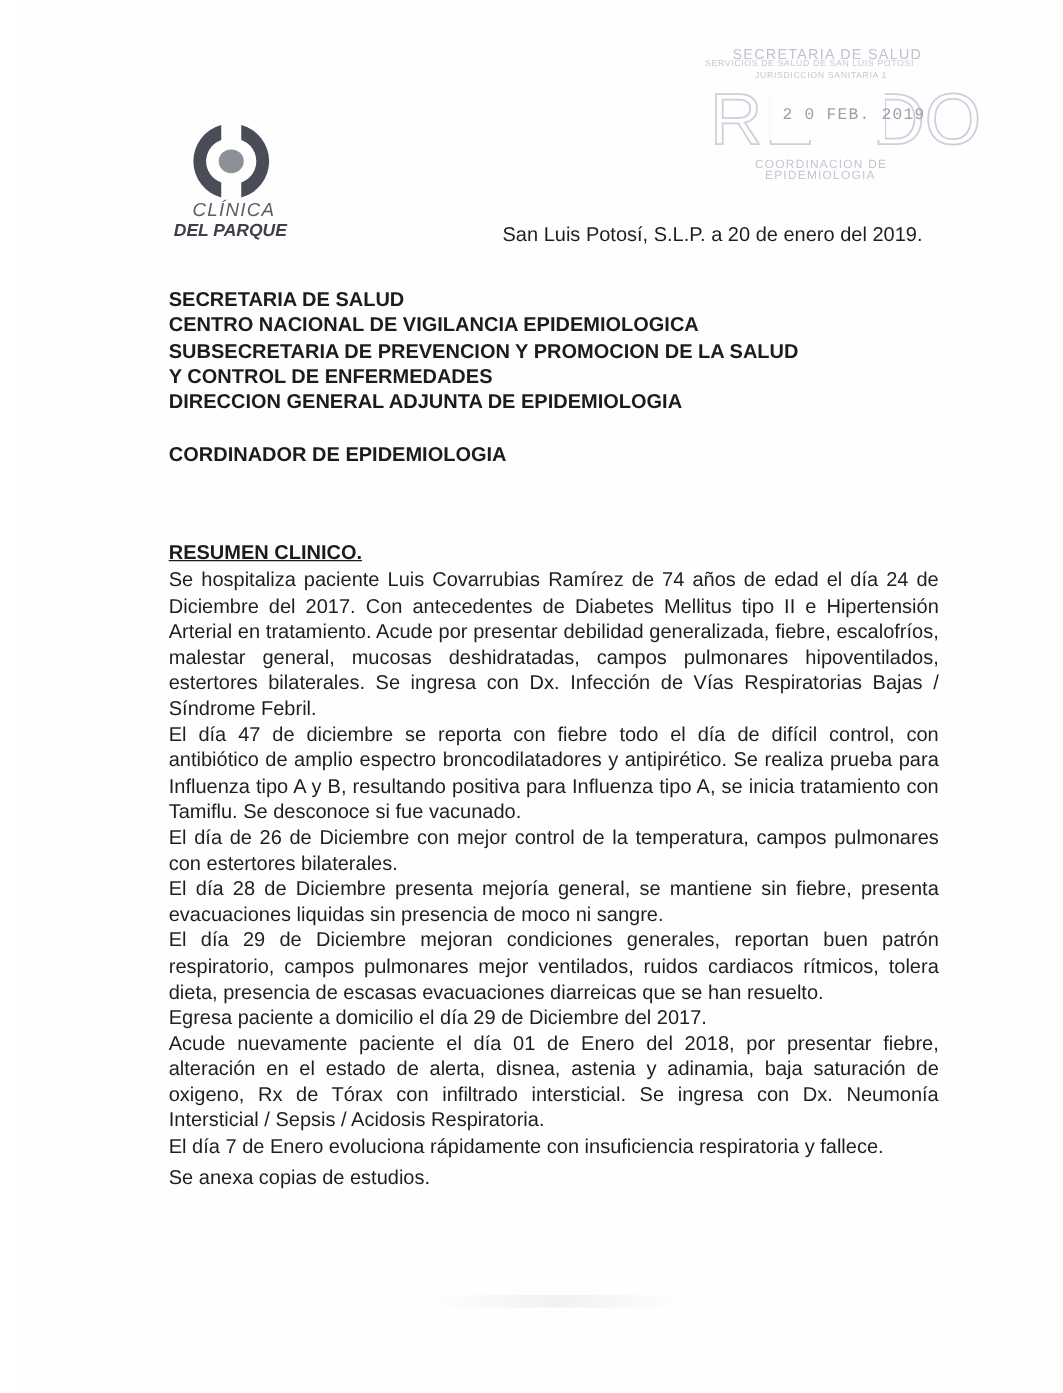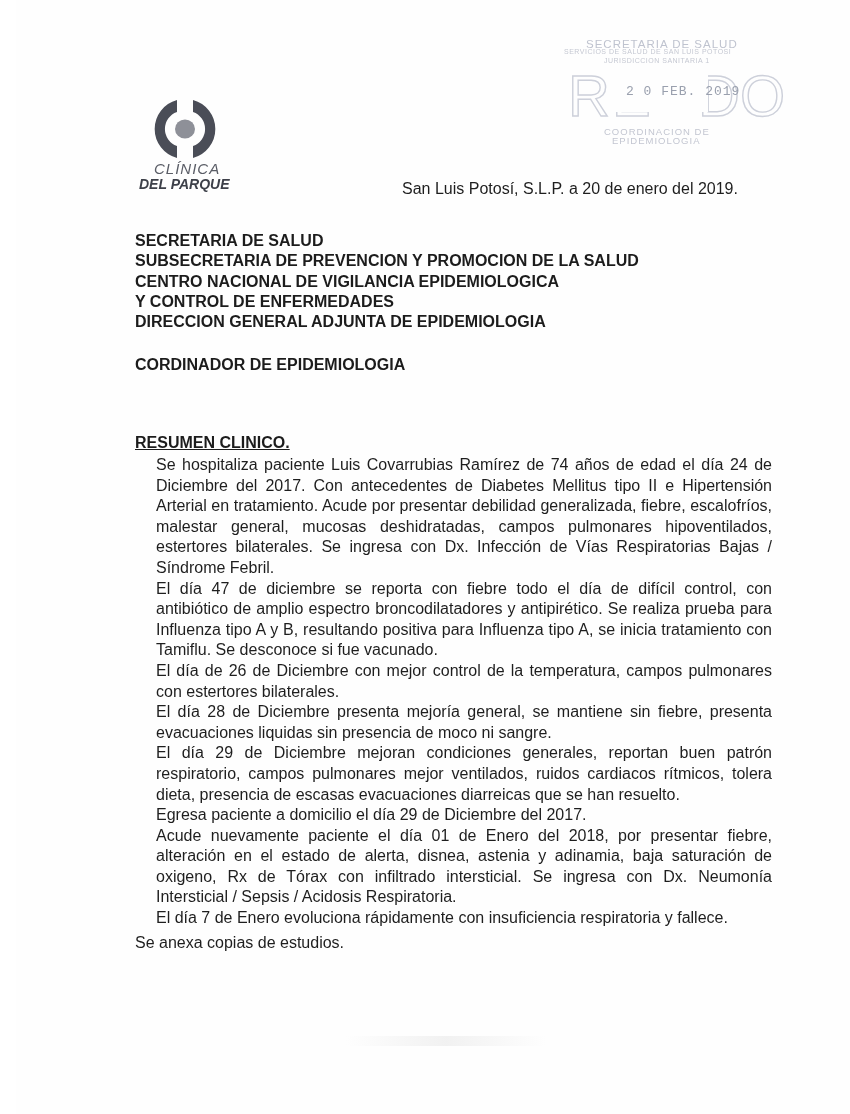--- a/index.html
+++ b/index.html
@@ -160,21 +160,20 @@
     }
     .summary-body {
       position: absolute;
       left: 119px;
       top: 455px;
       width: 616px;
       font-size: 16px;
       line-height: 20.6px;
       color: #1e1e1e;
       text-align: justify;
-      margin-left: 21px;
     }
     .summary-body p {
       margin: 0;
     }
     .annex {
       position: absolute;
       left: 119px;
       top: 934px;
       font-size: 16px;
       color: #1e1e1e;
@@ -213,22 +212,22 @@
       <ellipse cx="35" cy="31" rx="10" ry="9.5" fill="#8e9098"></ellipse>
     </svg>
     <div class="logo-line1">CLÍNICA</div>
     <div class="logo-line2">DEL PARQUE</div>
   </div>
 
   <div class="date-line">San Luis Potosí, S.L.P. a 20 de enero del 2019.</div>
 
   <div class="addressee">
     <div>SECRETARIA DE SALUD</div>
+    <div>CENTRO NACIONAL DE VIGILANCIA EPIDEMIOLOGICA</div>
     <div>SUBSECRETARIA DE PREVENCION Y PROMOCION DE LA SALUD</div>
-    <div>CENTRO NACIONAL DE VIGILANCIA EPIDEMIOLOGICA</div>
     <div>Y CONTROL DE ENFERMEDADES</div>
     <div>DIRECCION GENERAL ADJUNTA DE EPIDEMIOLOGIA</div>
   </div>
 
   <div class="recipient">
     <div>CORDINADOR DE EPIDEMIOLOGIA</div>
   </div>
 
   <div class="summary-title">RESUMEN CLINICO.</div>
   <div class="summary-body">

